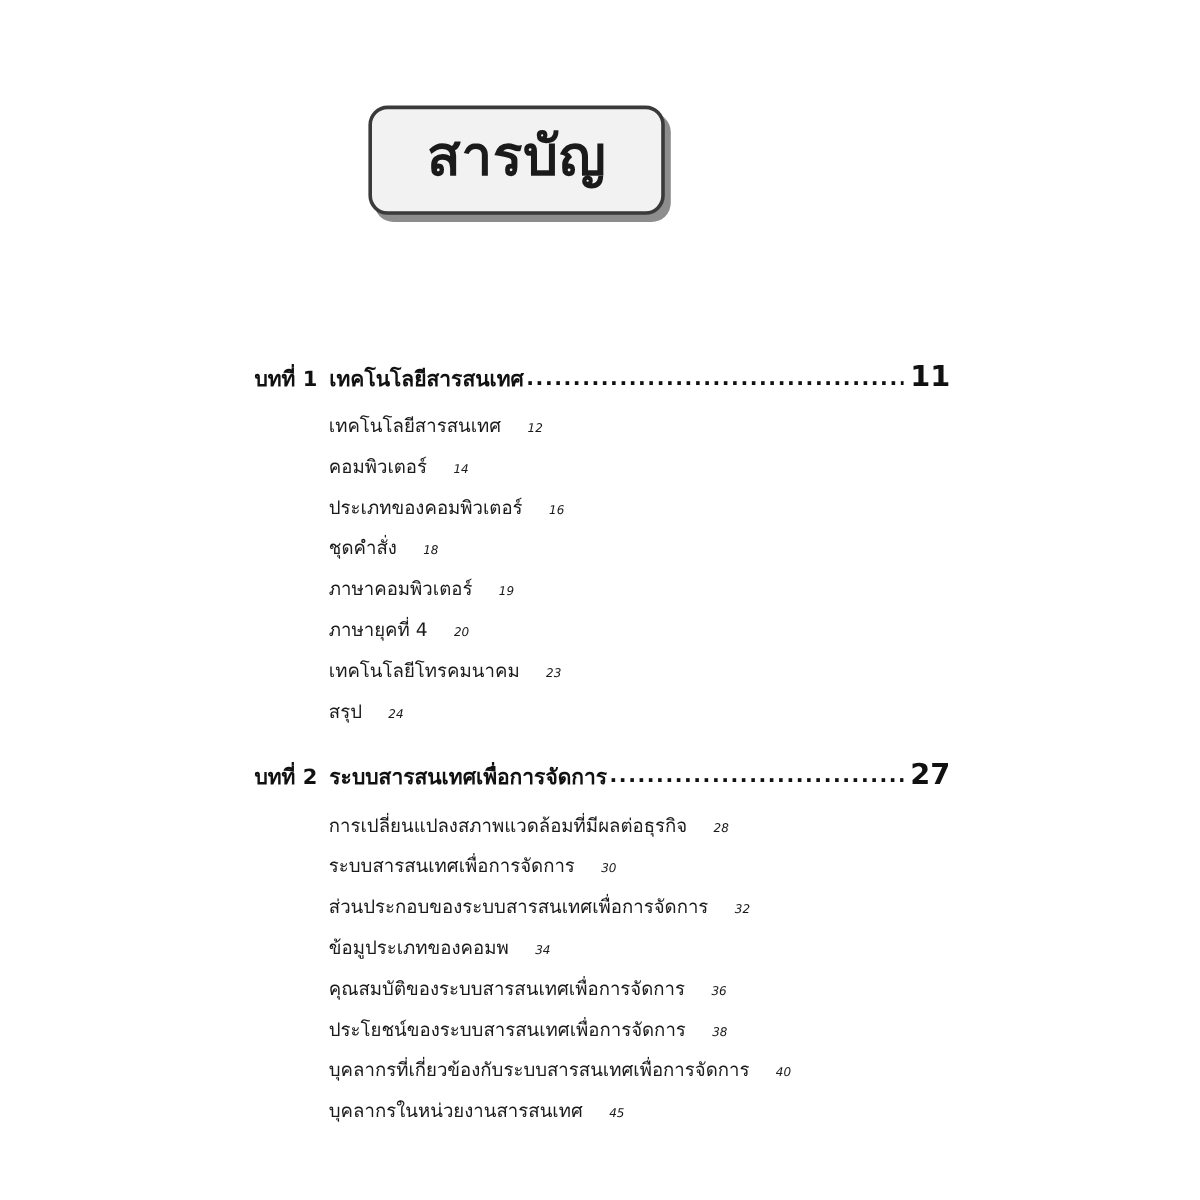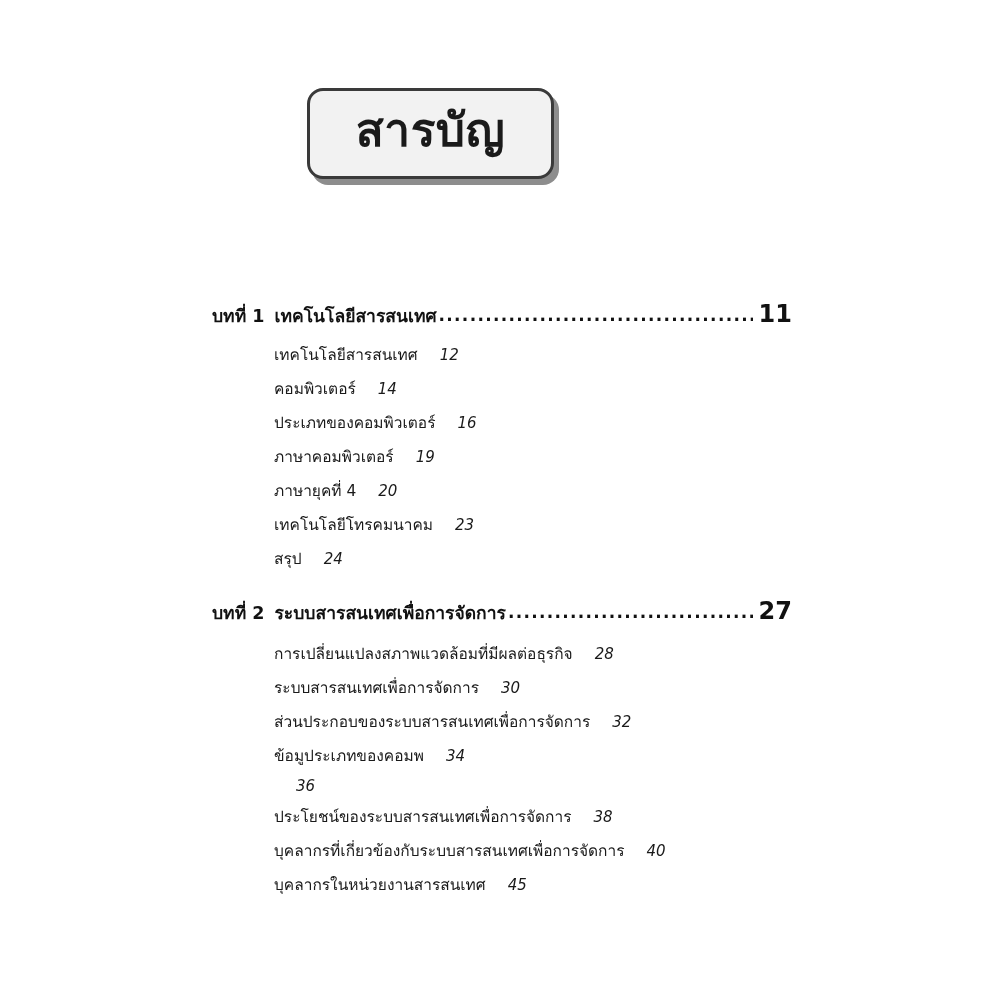--- a/index.html
+++ b/index.html
@@ -106,21 +106,21 @@
     margin-bottom: 9px;
     white-space: nowrap;
   }
   .entry-title {
     flex: 0 0 auto;
   }
   .entry-page {
     flex: 0 0 auto;
     margin-left: 22px;
     font-style: italic;
-    font-size: 15px;
+    font-size: 10px;
     color: #1a1a1a;
   }
 
   .chapter-block + .chapter-block {
     margin-top: 26px;
   }
   .chapter-block.second .chapter-row {
     margin-bottom: 14px;
   }
 </style>
@@ -151,20 +151,24 @@
         </li>
         <li class="entry">
           <span class="entry-title">คอมพิวเตอร์</span>
           <span class="entry-page">14</span>
         </li>
         <li class="entry">
           <span class="entry-title">ประเภทของคอมพิวเตอร์</span>
           <span class="entry-page">16</span>
         </li>
         <li class="entry">
+          <span class="entry-title">ชุดคำสั่ง</span>
+          <span class="entry-page">18</span>
+        </li>
+        <li class="entry">
           <span class="entry-title">ภาษาคอมพิวเตอร์</span>
           <span class="entry-page">19</span>
         </li>
         <li class="entry">
           <span class="entry-title">ภาษายุคที่ 4</span>
           <span class="entry-page">20</span>
         </li>
         <li class="entry">
           <span class="entry-title">เทคโนโลยีโทรคมนาคม</span>
           <span class="entry-page">23</span>
@@ -194,20 +198,21 @@
         </li>
         <li class="entry">
           <span class="entry-title">ส่วนประกอบของระบบสารสนเทศเพื่อการจัดการ</span>
           <span class="entry-page">32</span>
         </li>
         <li class="entry">
           <span class="entry-title">ข้อมูประเภทของคอมพ</span>
           <span class="entry-page">34</span>
         </li>
         <li class="entry">
+          <span class="entry-title">คุณสมบัติของระบบสารสนเทศเพื่อการจัดการ</span>
           <span class="entry-page">36</span>
         </li>
         <li class="entry">
           <span class="entry-title">ประโยชน์ของระบบสารสนเทศเพื่อการจัดการ</span>
           <span class="entry-page">38</span>
         </li>
         <li class="entry">
           <span class="entry-title">บุคลากรที่เกี่ยวข้องกับระบบสารสนเทศเพื่อการจัดการ</span>
           <span class="entry-page">40</span>
         </li>

